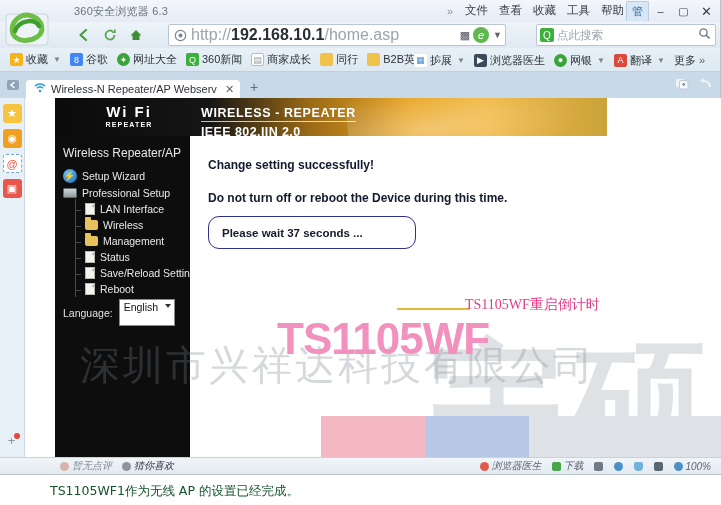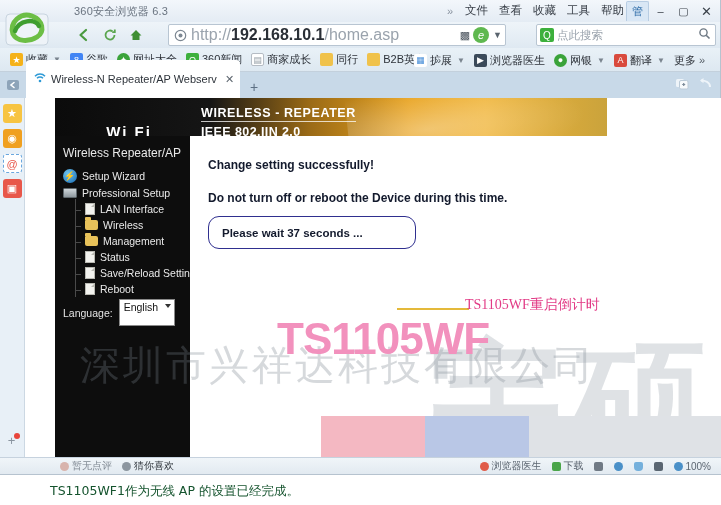--- a/index.html
+++ b/index.html
@@ -135,21 +135,21 @@
     position: relative; height: 26px;
     background: #c8d9e8;
     display: flex; align-items: flex-end;
   }
   .tab-back {
     width: 26px; height: 26px;
     display: flex; align-items: center; justify-content: center;
     color: #6f8296; font-size: 13px;
   }
   .tab {
-    height: 38px; min-width: 180px;
+    height: 18px; min-width: 180px;
     background: #fff; border-radius: 4px 4px 0 0;
     display: flex; align-items: center; gap: 5px;
     padding: 0 6px 0 8px;
     font-size: 11px; color: #2d333a;
   }
   .tab .wifi-i { color: #2e9ad6; font-size: 11px; }
   .tab .x { color: #5d666f; font-size: 11px; margin-left: 3px; }
   .tab-new {
     width: 22px; height: 22px; margin-left: 3px;
     display: flex; align-items: center; justify-content: center;
@@ -212,21 +212,20 @@
     background: radial-gradient(ellipse at 30% 60%, rgba(255,255,255,.35), rgba(255,255,255,0) 62%);
     transform: rotate(-6deg);
   }
   .wifi-logo {
     position: absolute; left: 32px; top: 5px;
     width: 84px; text-align: center; color: #fff;
   }
   .wifi-logo .w1 {
     font-size: 15px; font-weight: bold; letter-spacing: 2px;
     font-family: "Liberation Sans", sans-serif;
-    margin-top: 20px;
   }
   .wifi-logo .w2 {
     font-size: 7px; font-weight: bold; letter-spacing: 1.2px; margin-top: 1px;
   }
   .rhead-txt {
     position: absolute; left: 146px; top: 5px; color: #fff;
     font-family: "Liberation Sans", sans-serif;
   }
   .rhead-txt .l1 {
     font-size: 12.5px; font-weight: bold; letter-spacing: .6px;
@@ -375,21 +374,21 @@
     position: absolute; left: 504px; bottom: 0; width: 192px; height: 42px;
     background: #dfe2e6;
   }
 
   
   .statusbar {
     position: absolute; left: 0; bottom: 0;
     width: 721px; height: 17px;
     background: linear-gradient(#f0f5f9,#e2eaf1);
     border-top: 1px solid #c6d2de;
-    display: flex; align-items: center;
+    display: flex; align-items: center; font-style: italic;
   }
   .sb-left { display: flex; align-items: center; gap: 10px; margin-left: 60px; }
   .sb-item { display: flex; align-items: center; gap: 3px; font-size: 10px; color: #7f8892; }
   .sb-item.dark { color: #2e343b; }
   .sb-right {
     margin-left: auto; margin-right: 10px;
     display: flex; align-items: center; gap: 11px;
     font-size: 10px; color: #5c6671;
   }
   .sb-right .si { display: flex; align-items: center; gap: 2px; }

